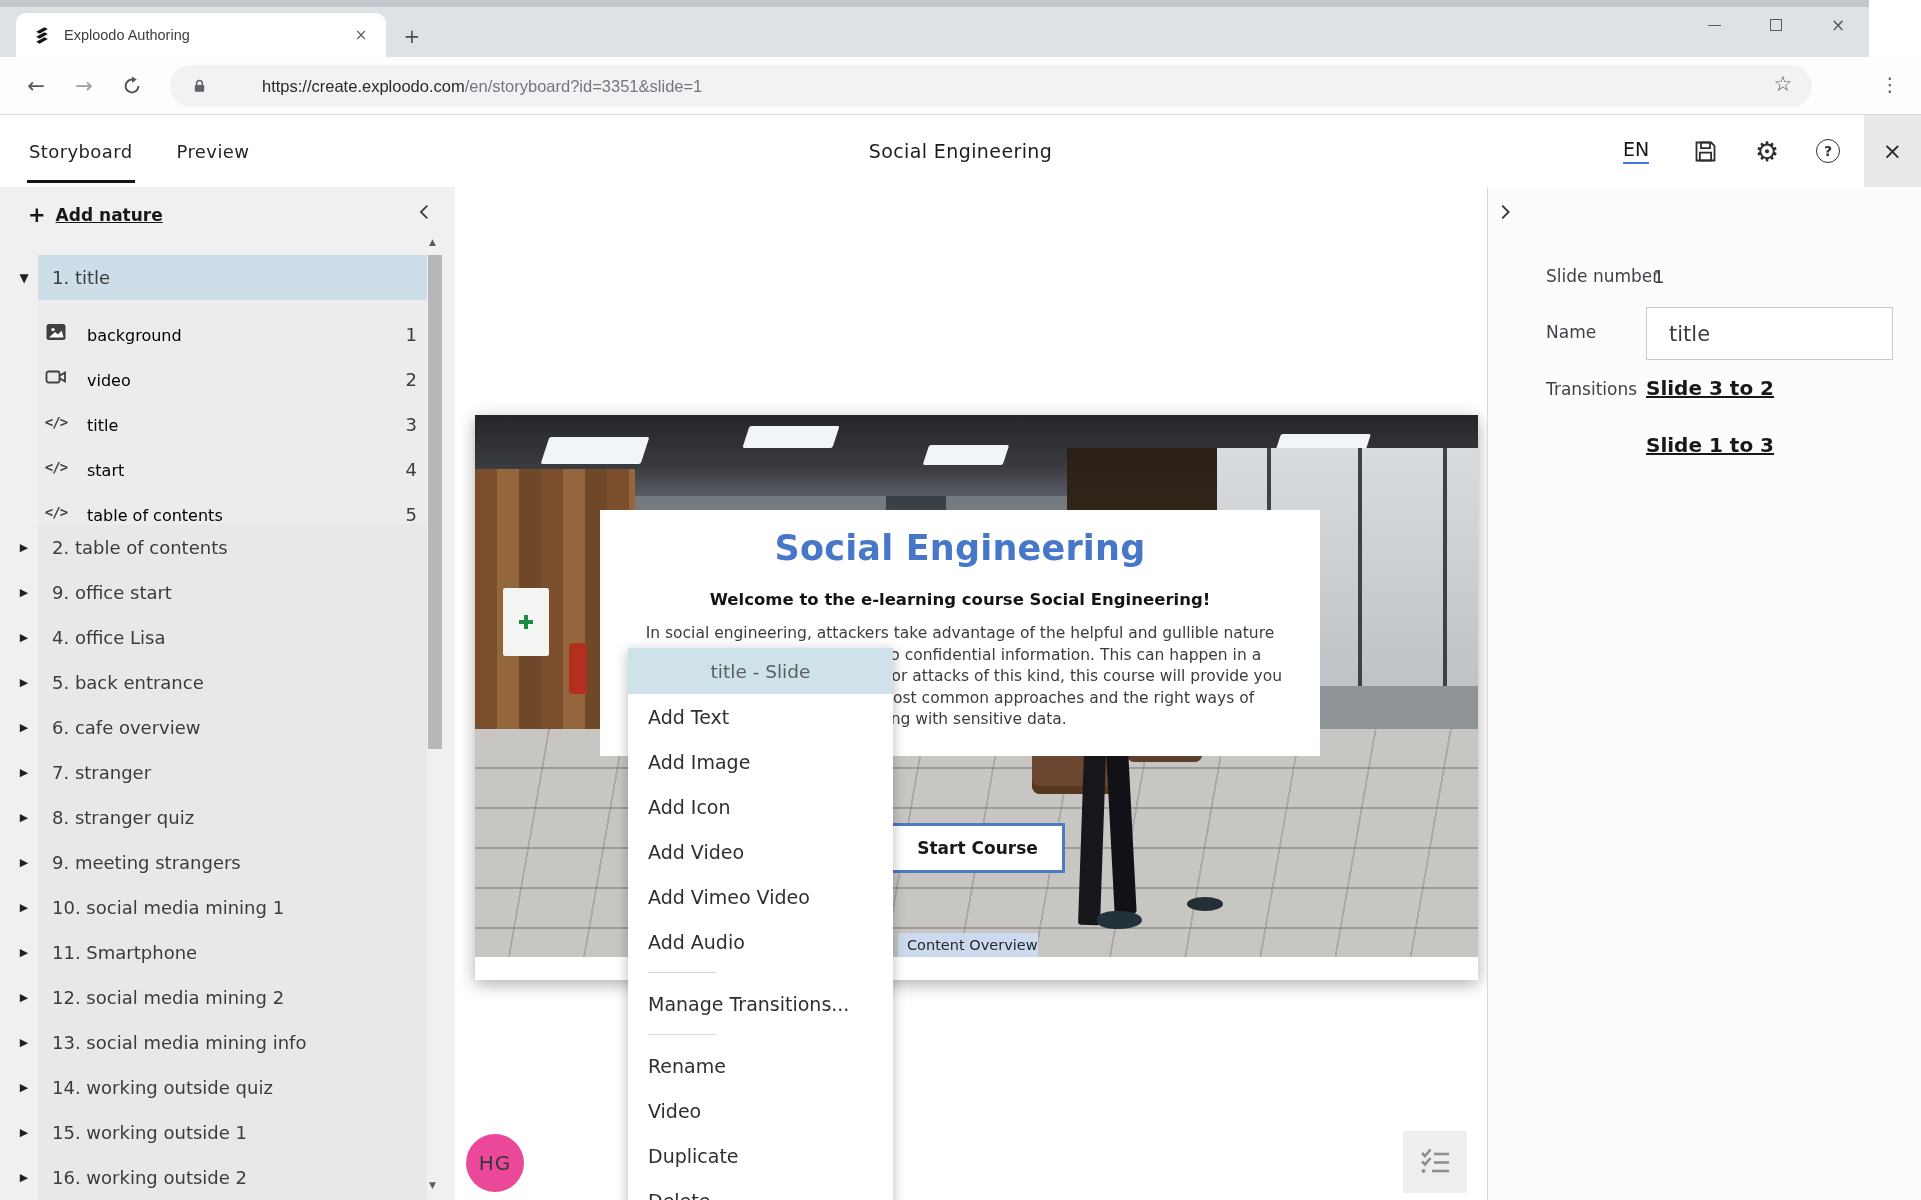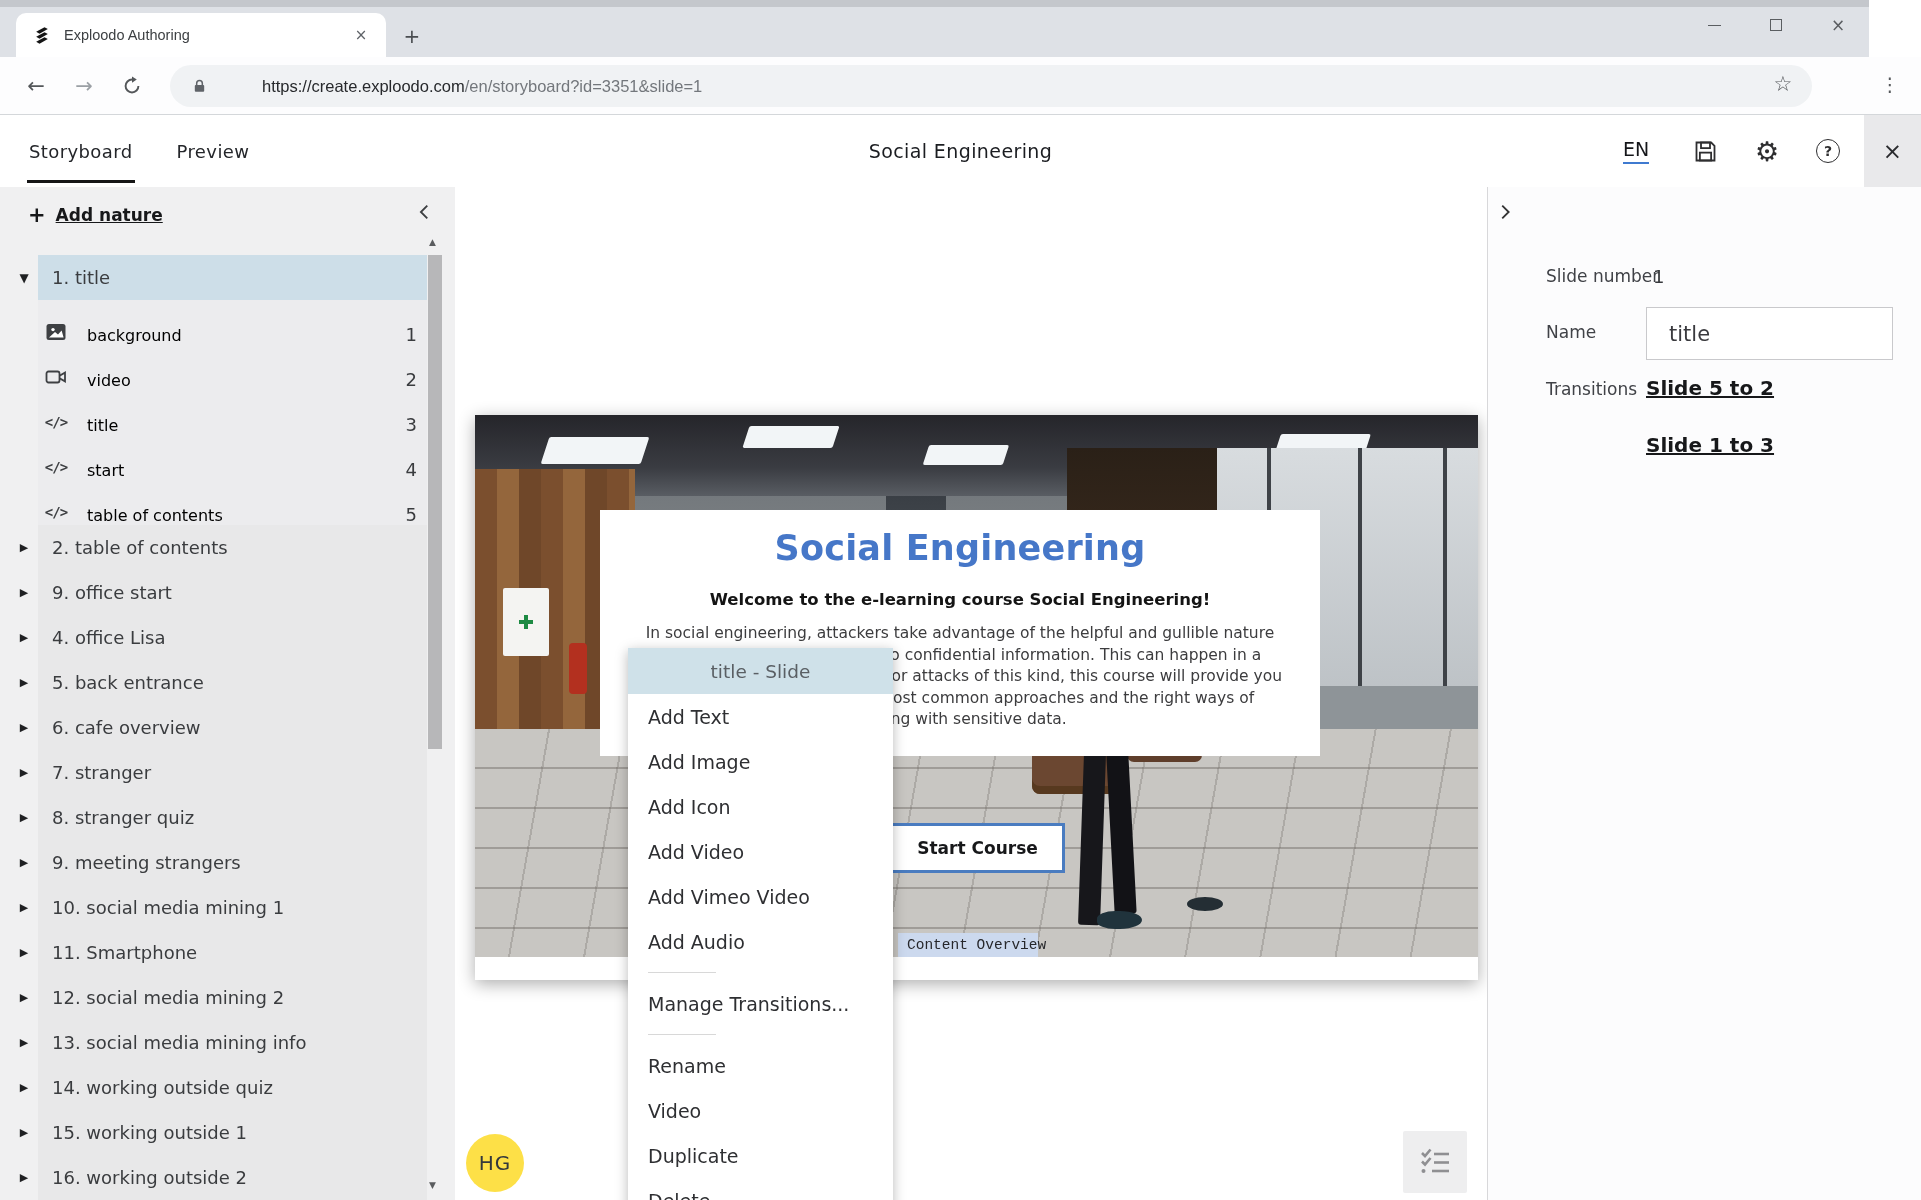--- a/index.html
+++ b/index.html
@@ -72,31 +72,31 @@
   .canvas { position:absolute; left:455px; top:187px; width:1032px; height:1013px; background:#fff; }
   .slide { position:absolute; left:20px; top:228px; width:1003px; height:565px; background:#fff; box-shadow:0 4px 16px rgba(0,0,0,.32); }
   .photo { position:absolute; left:0; top:0; width:1003px; height:542px; overflow:hidden; background:#9a9da0; }
   .ph { position:absolute; }
   .light { position:absolute; background:#f2f5f7; border-radius:2px; transform:skewX(-18deg); }
   .card { position:absolute; left:125px; top:95px; width:720px; height:246px; background:#fff; }
   .card-title { margin-top:18px; text-align:center; font-size:35px; font-weight:bold; color:#4677c8; letter-spacing:.2px; }
   .card-welcome { margin-top:22px; text-align:center; font-size:16.5px; font-weight:bold; color:#141414; }
   .card-body { margin:14px auto 0 auto; width:648px; text-align:center; font-size:15.5px; line-height:21.5px; color:#3c3c3e; }
   .start-btn { position:absolute; left:415px; top:408px; width:175px; height:50px; background:#fff; border:3px solid #4a7cc0; display:flex; align-items:center; justify-content:center; font-size:17px; font-weight:bold; color:#17181a; }
-  .overview-tab { position:absolute; left:423px; top:518px; width:140px; height:24px; background:#ccd9ee; display:flex; align-items:center; font-size:14.5px; color:#26272b; padding-left:9px; white-space:nowrap;font-family:Liberation Mono, monospace; }
+  .overview-tab { position:absolute; left:423px; top:518px; width:140px; height:24px; background:#ccd9ee; display:flex; align-items:center; font-size:14.5px; color:#26272b; padding-left:9px; white-space:nowrap; }
   .slide-white-strip { position:absolute; left:0; top:542px; width:1003px; height:23px; background:#fff; }
 
   
   .ctx { position:absolute; left:628px; top:648px; width:265px; background:#fff; box-shadow:0 3px 12px rgba(0,0,0,.28); z-index:30; }
   .ctx-header { height:46px; background:#cfe1e9; display:flex; align-items:center; justify-content:center; font-size:18.5px; color:#5a5f64; }
   .ctx-item { height:45px; display:flex; align-items:center; padding-left:20px; font-size:19px; color:#2e2f32; white-space:nowrap; }
   .ctx-sep { width:68px; margin:8px 0 8px 20px; border-top:1px solid #d8d8d8; }
 
   
-  .avatar { position:absolute; left:466px; top:1134px; width:58px; height:58px; border-radius:50%; background:#fde047; display:flex; align-items:center; justify-content:center; font-size:20px; color:#33383c; letter-spacing:1px; }
+  .avatar { position:absolute; left:466px; top:1134px; width:58px; height:58px; border-radius:50%; background:#ec4899; display:flex; align-items:center; justify-content:center; font-size:20px; color:#33383c; letter-spacing:1px; }
   .checklist-btn { position:absolute; left:1403px; top:1131px; width:64px; height:62px; background:#eeeeef; border-radius:2px; display:flex; align-items:center; justify-content:center; }
 
   
   .inspector { position:absolute; left:1487px; top:187px; width:434px; height:1013px; background:#fcfcfd; border-left:1px solid #d8d8da; }
   .expand-btn { position:absolute; left:6px; top:14px; width:24px; height:24px; }
   .insp-label { position:absolute; left:58px; font-size:17px; color:#404247; white-space:nowrap; }
   .insp-value { position:absolute; left:165px; font-size:18px; color:#36383c; }
   .name-input { position:absolute; left:158px; top:120px; width:247px; height:53px; border:1px solid #c9c9cc; background:#fff; padding-left:22px; font-size:21px; color:#3a3a3e; font-family:"DejaVu Sans","Liberation Sans",sans-serif; }
   .trans-link { position:absolute; left:158px; font-size:20px; font-weight:600; color:#17181a; text-decoration:underline; white-space:nowrap; }
 </style>
@@ -393,17 +393,17 @@
     <div class="expand-btn">
       <svg width="22" height="22" viewBox="0 0 24 24" fill="none" stroke="#333" stroke-width="2">
         <polyline points="9,5 16,12 9,19"></polyline>
       </svg>
     </div>
     <div class="insp-label" style="top:79px;">Slide number</div>
     <div class="insp-value" style="top:79px;">1</div>
     <div class="insp-label" style="top:135px;">Name</div>
     <input class="name-input" type="text" value="title" style="">
     <div class="insp-label" style="top:192px;">Transitions</div>
-    <a class="trans-link" style="top:189px;">Slide 5 to 2</a>
+    <a class="trans-link" style="top:189px;">Slide 3 to 2</a>
     <a class="trans-link" style="top:246px;">Slide 1 to 3</a>
   </div>
 
 </div>
 
 </body></html>

